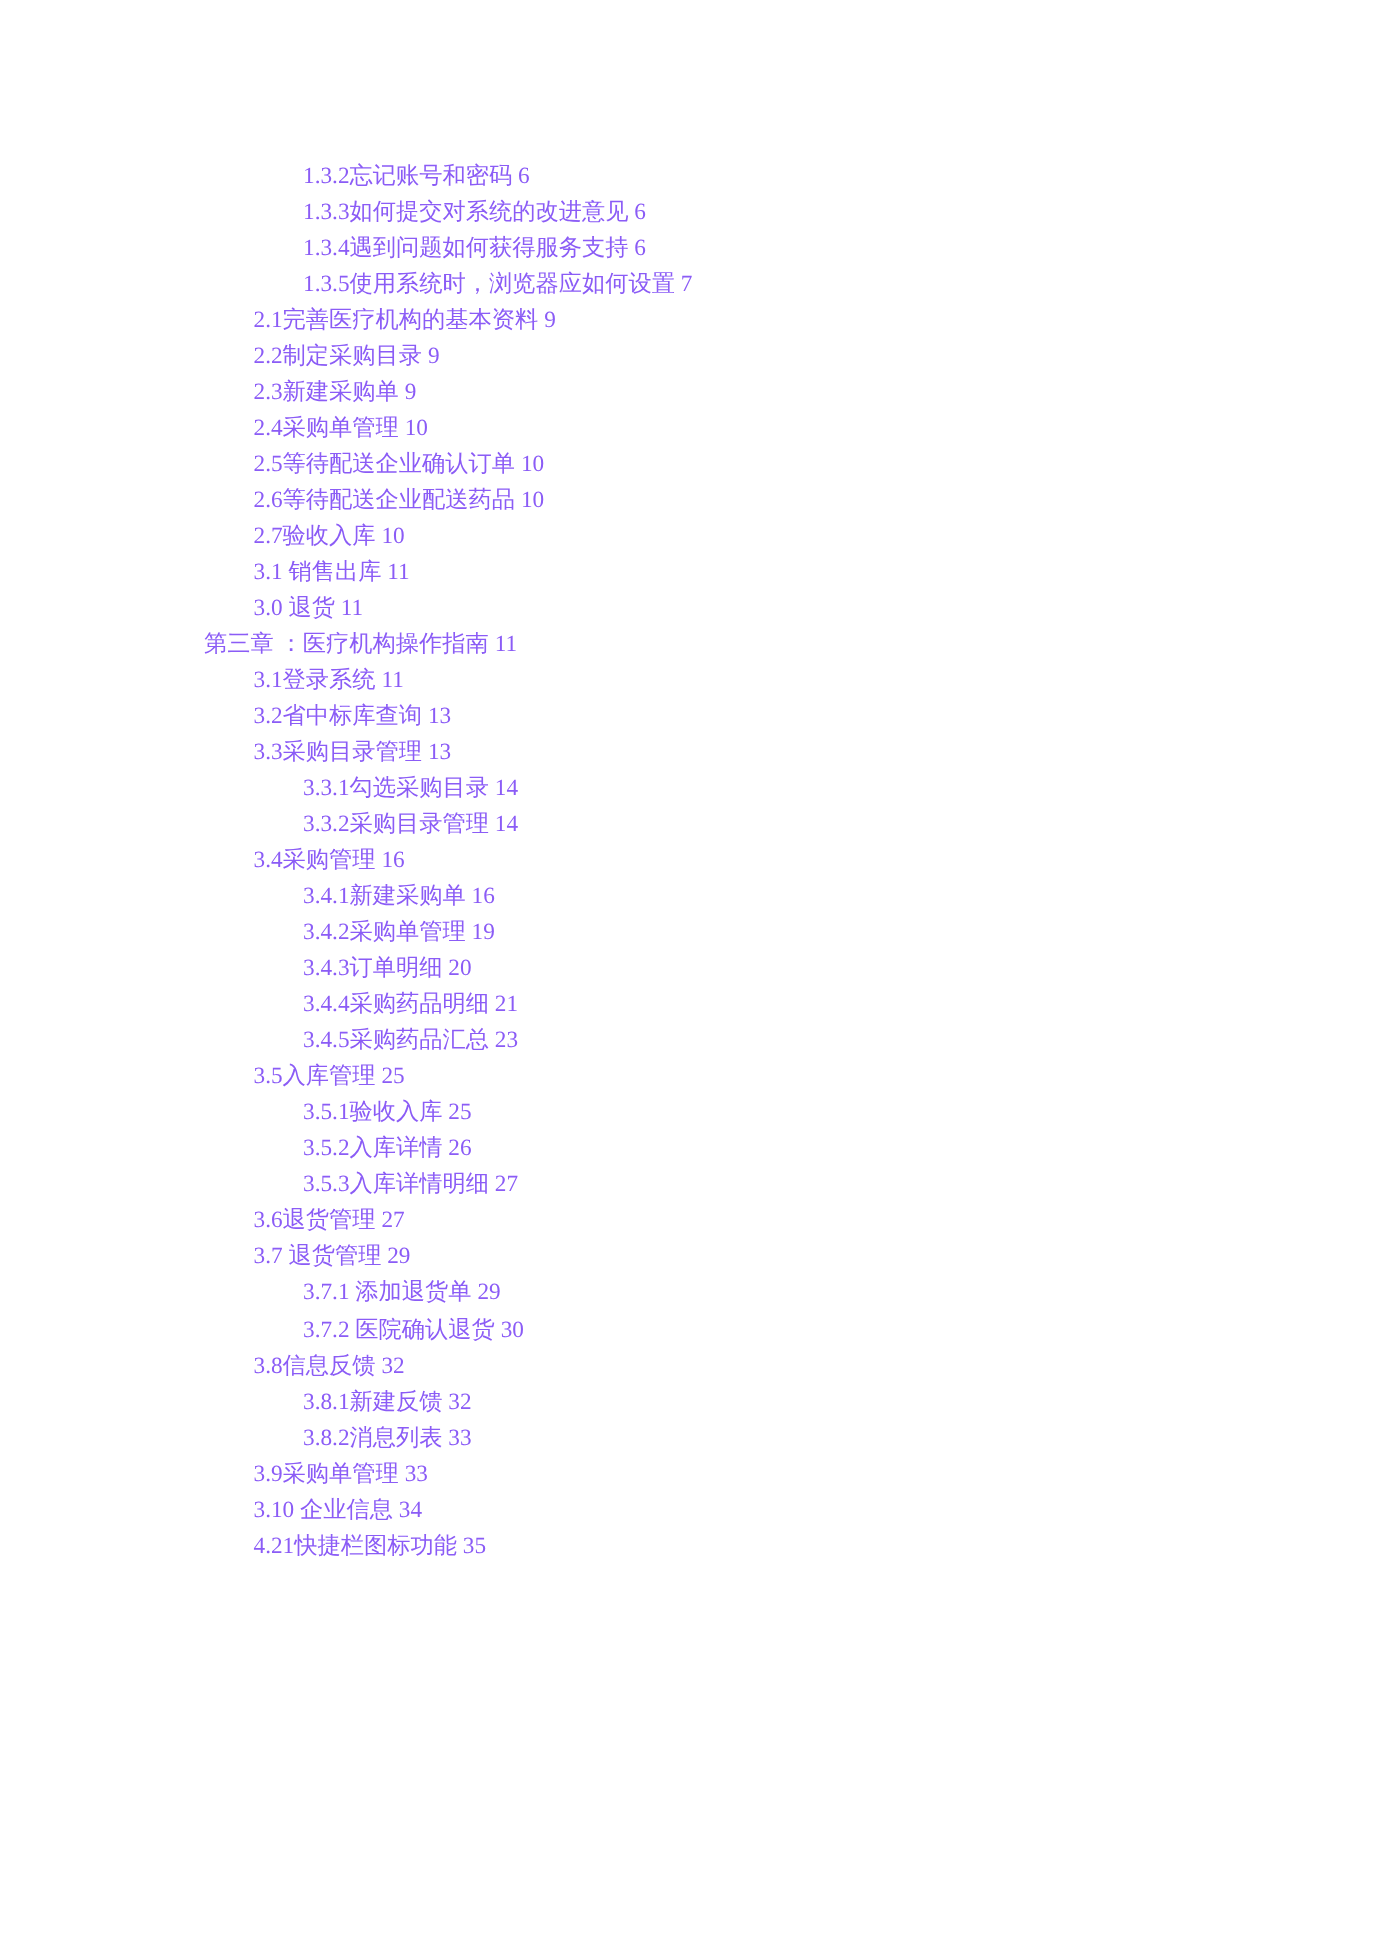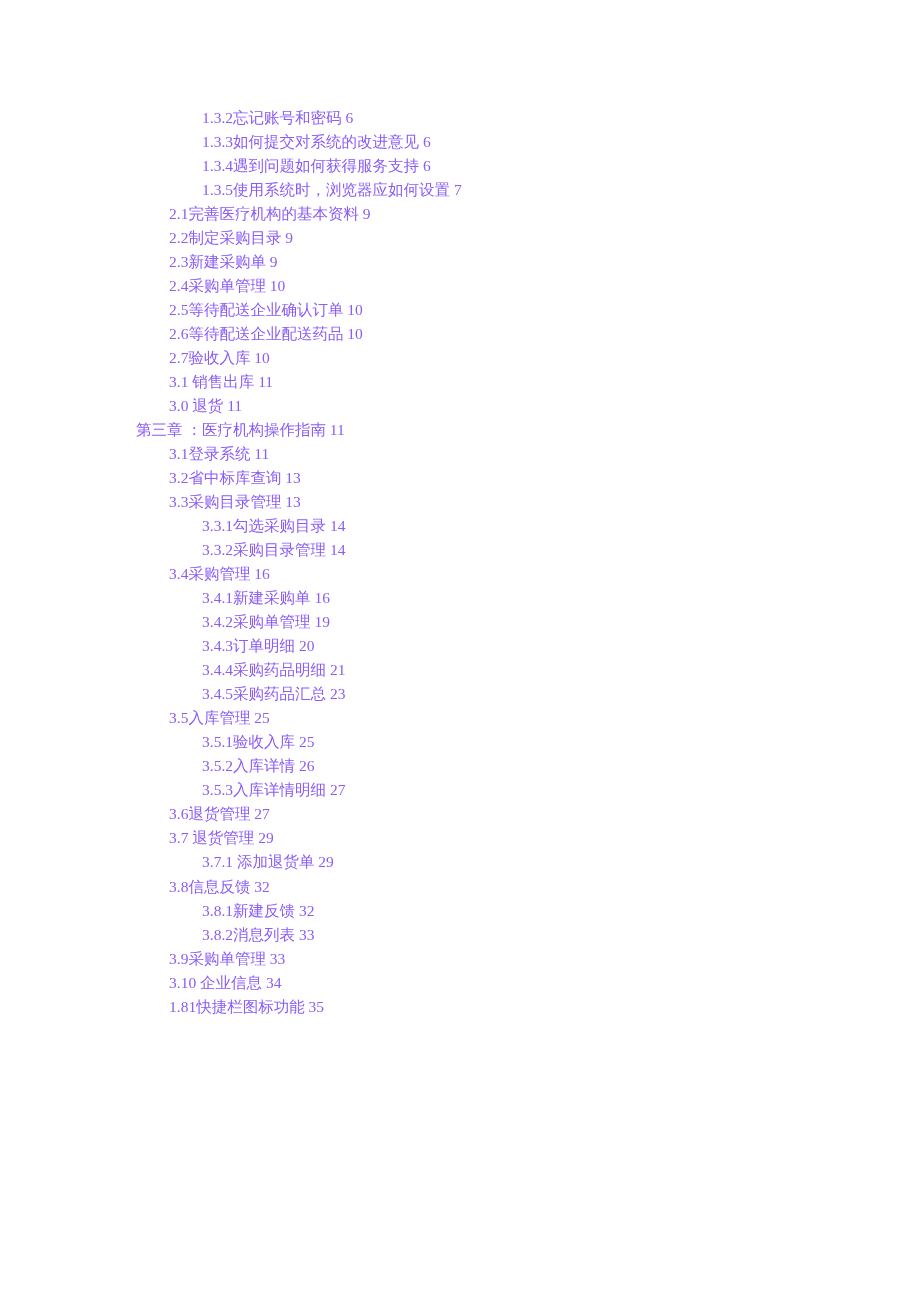--- a/index.html
+++ b/index.html
@@ -69,20 +69,21 @@
       <div class="entry indent-2"><span class="num">3.4.3</span><span class="txt">订单明细</span><span> </span><span class="pg">20</span></div>
       <div class="entry indent-2"><span class="num">3.4.4</span><span class="txt">采购药品明细</span><span> </span><span class="pg">21</span></div>
       <div class="entry indent-2"><span class="num">3.4.5</span><span class="txt">采购药品汇总</span><span> </span><span class="pg">23</span></div>
       <div class="entry indent-1"><span class="num">3.5</span><span class="txt">入库管理</span><span> </span><span class="pg">25</span></div>
       <div class="entry indent-2"><span class="num">3.5.1</span><span class="txt">验收入库</span><span> </span><span class="pg">25</span></div>
       <div class="entry indent-2"><span class="num">3.5.2</span><span class="txt">入库详情</span><span> </span><span class="pg">26</span></div>
       <div class="entry indent-2"><span class="num">3.5.3</span><span class="txt">入库详情明细</span><span> </span><span class="pg">27</span></div>
       <div class="entry indent-1"><span class="num">3.6</span><span class="txt">退货管理</span><span> </span><span class="pg">27</span></div>
       <div class="entry indent-1"><span class="num">3.7 </span><span class="txt">退货管理</span><span> </span><span class="pg">29</span></div>
       <div class="entry indent-2"><span class="num">3.7.1 </span><span class="txt">添加退货单</span><span> </span><span class="pg">29</span></div>
+      <div class="entry indent-2"><span class="num">3.7.2 </span><span class="txt">医院确认退货</span><span> </span><span class="pg">30</span></div>
       <div class="entry indent-1"><span class="num">3.8</span><span class="txt">信息反馈</span><span> </span><span class="pg">32</span></div>
       <div class="entry indent-2"><span class="num">3.8.1</span><span class="txt">新建反馈</span><span> </span><span class="pg">32</span></div>
       <div class="entry indent-2"><span class="num">3.8.2</span><span class="txt">消息列表</span><span> </span><span class="pg">33</span></div>
       <div class="entry indent-1"><span class="num">3.9</span><span class="txt">采购单管理</span><span> </span><span class="pg">33</span></div>
       <div class="entry indent-1"><span class="num">3.10 </span><span class="txt">企业信息</span><span> </span><span class="pg">34</span></div>
-      <div class="entry indent-1"><span class="num">1.81</span><span class="txt">快捷栏图标功能</span><span> </span><span class="pg">35</span></div>
+      <div class="entry indent-1"><span class="num">4.21</span><span class="txt">快捷栏图标功能</span><span> </span><span class="pg">35</span></div>
     </div>
 </div>
 
 </body></html>

